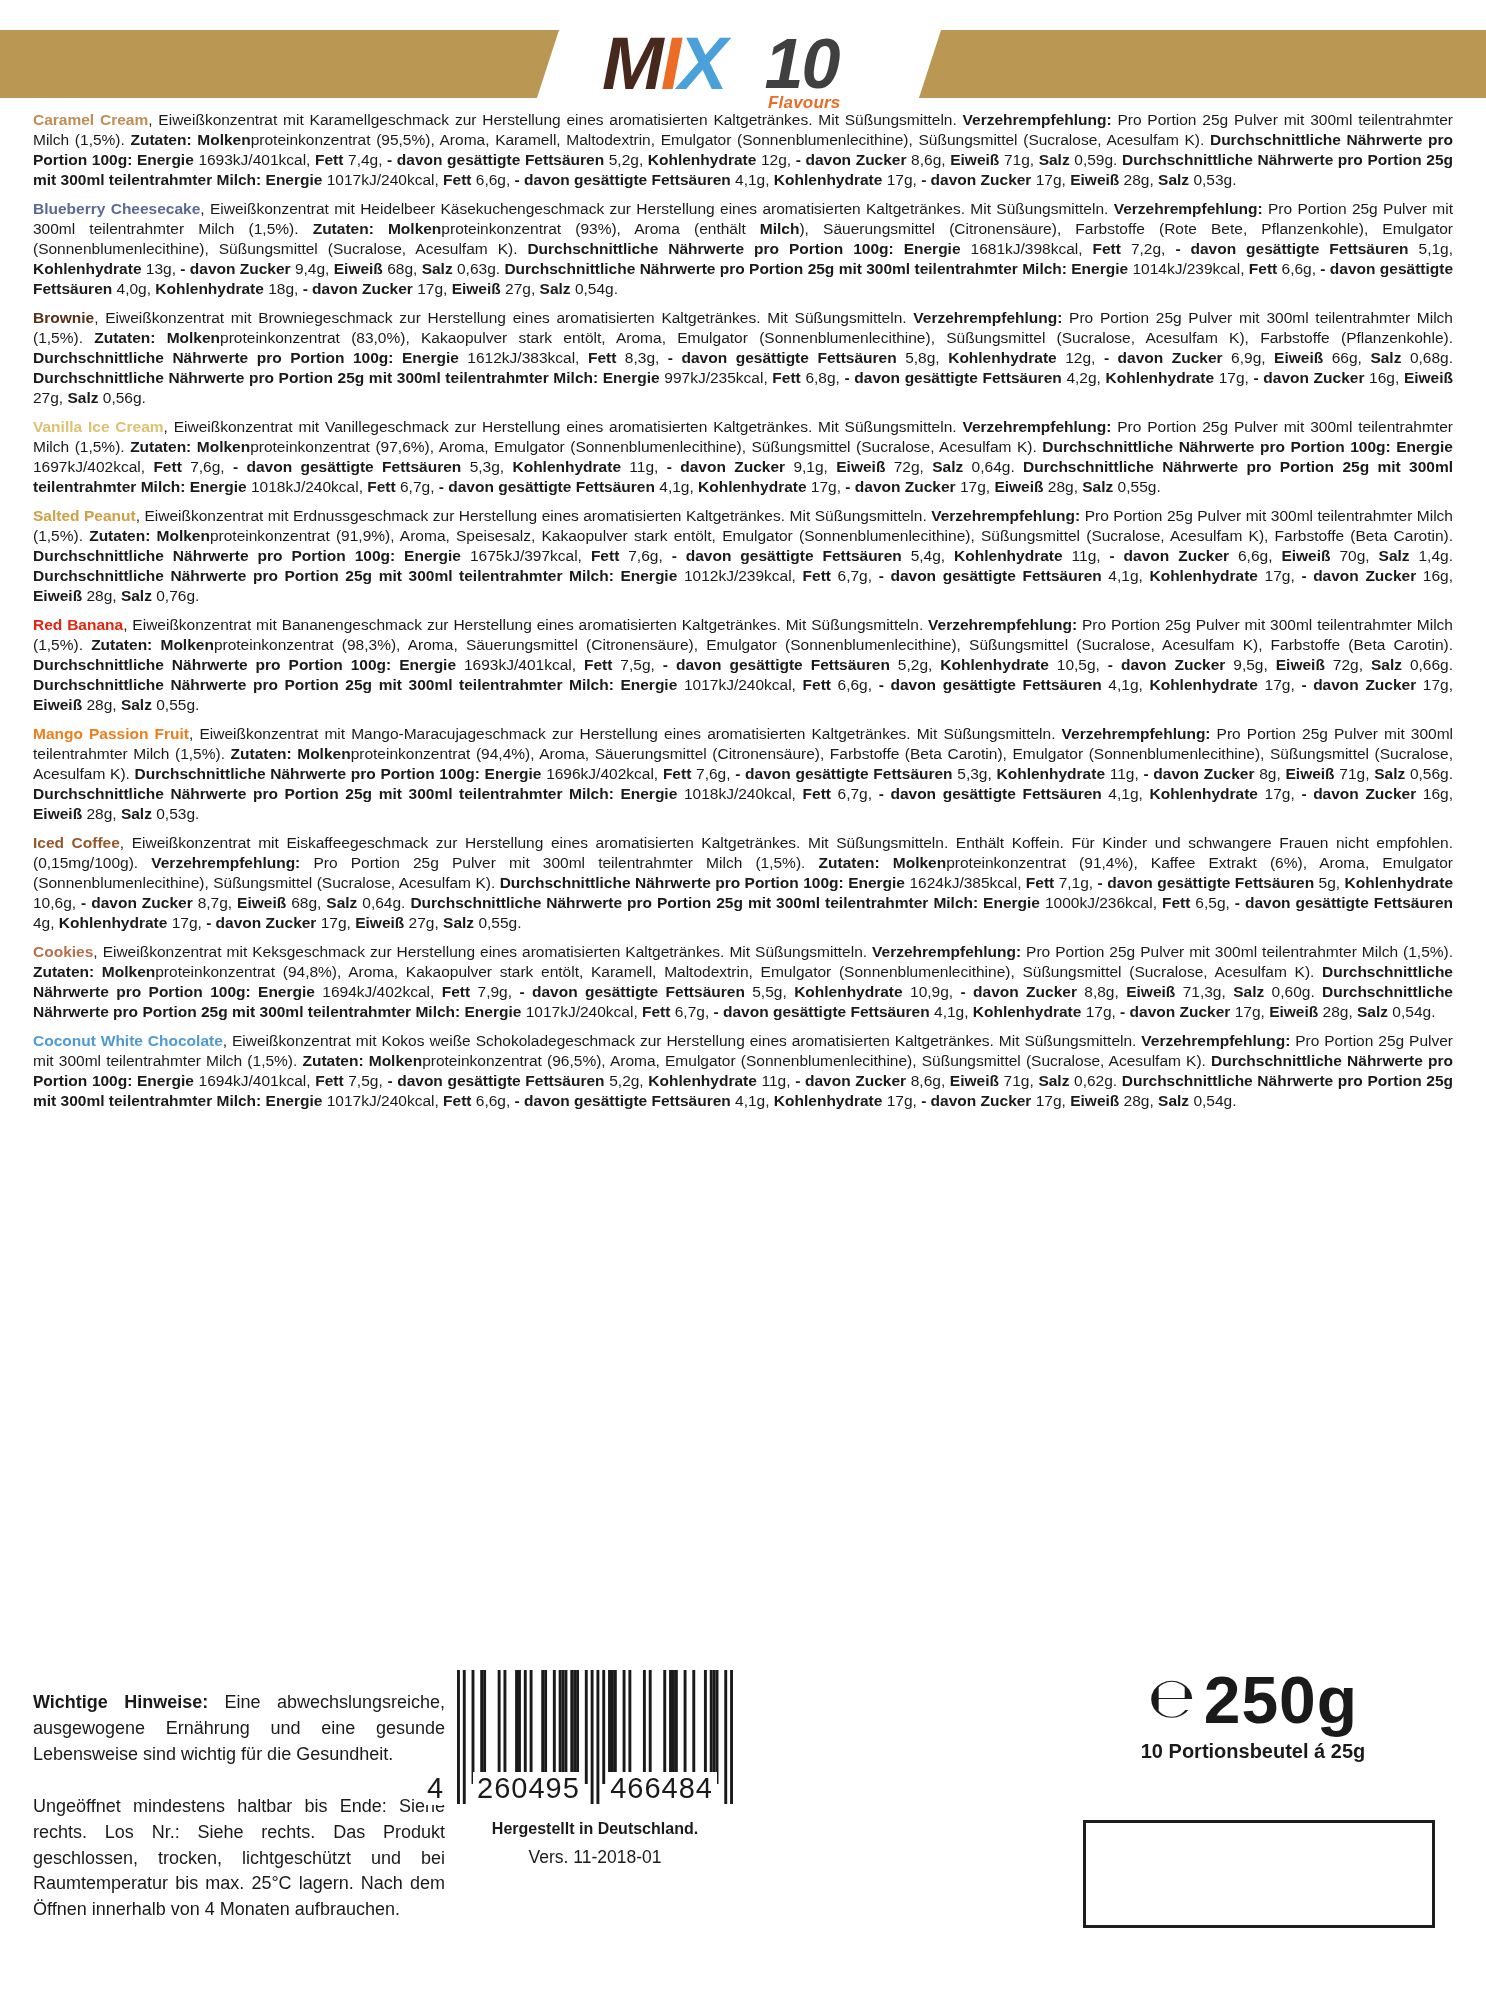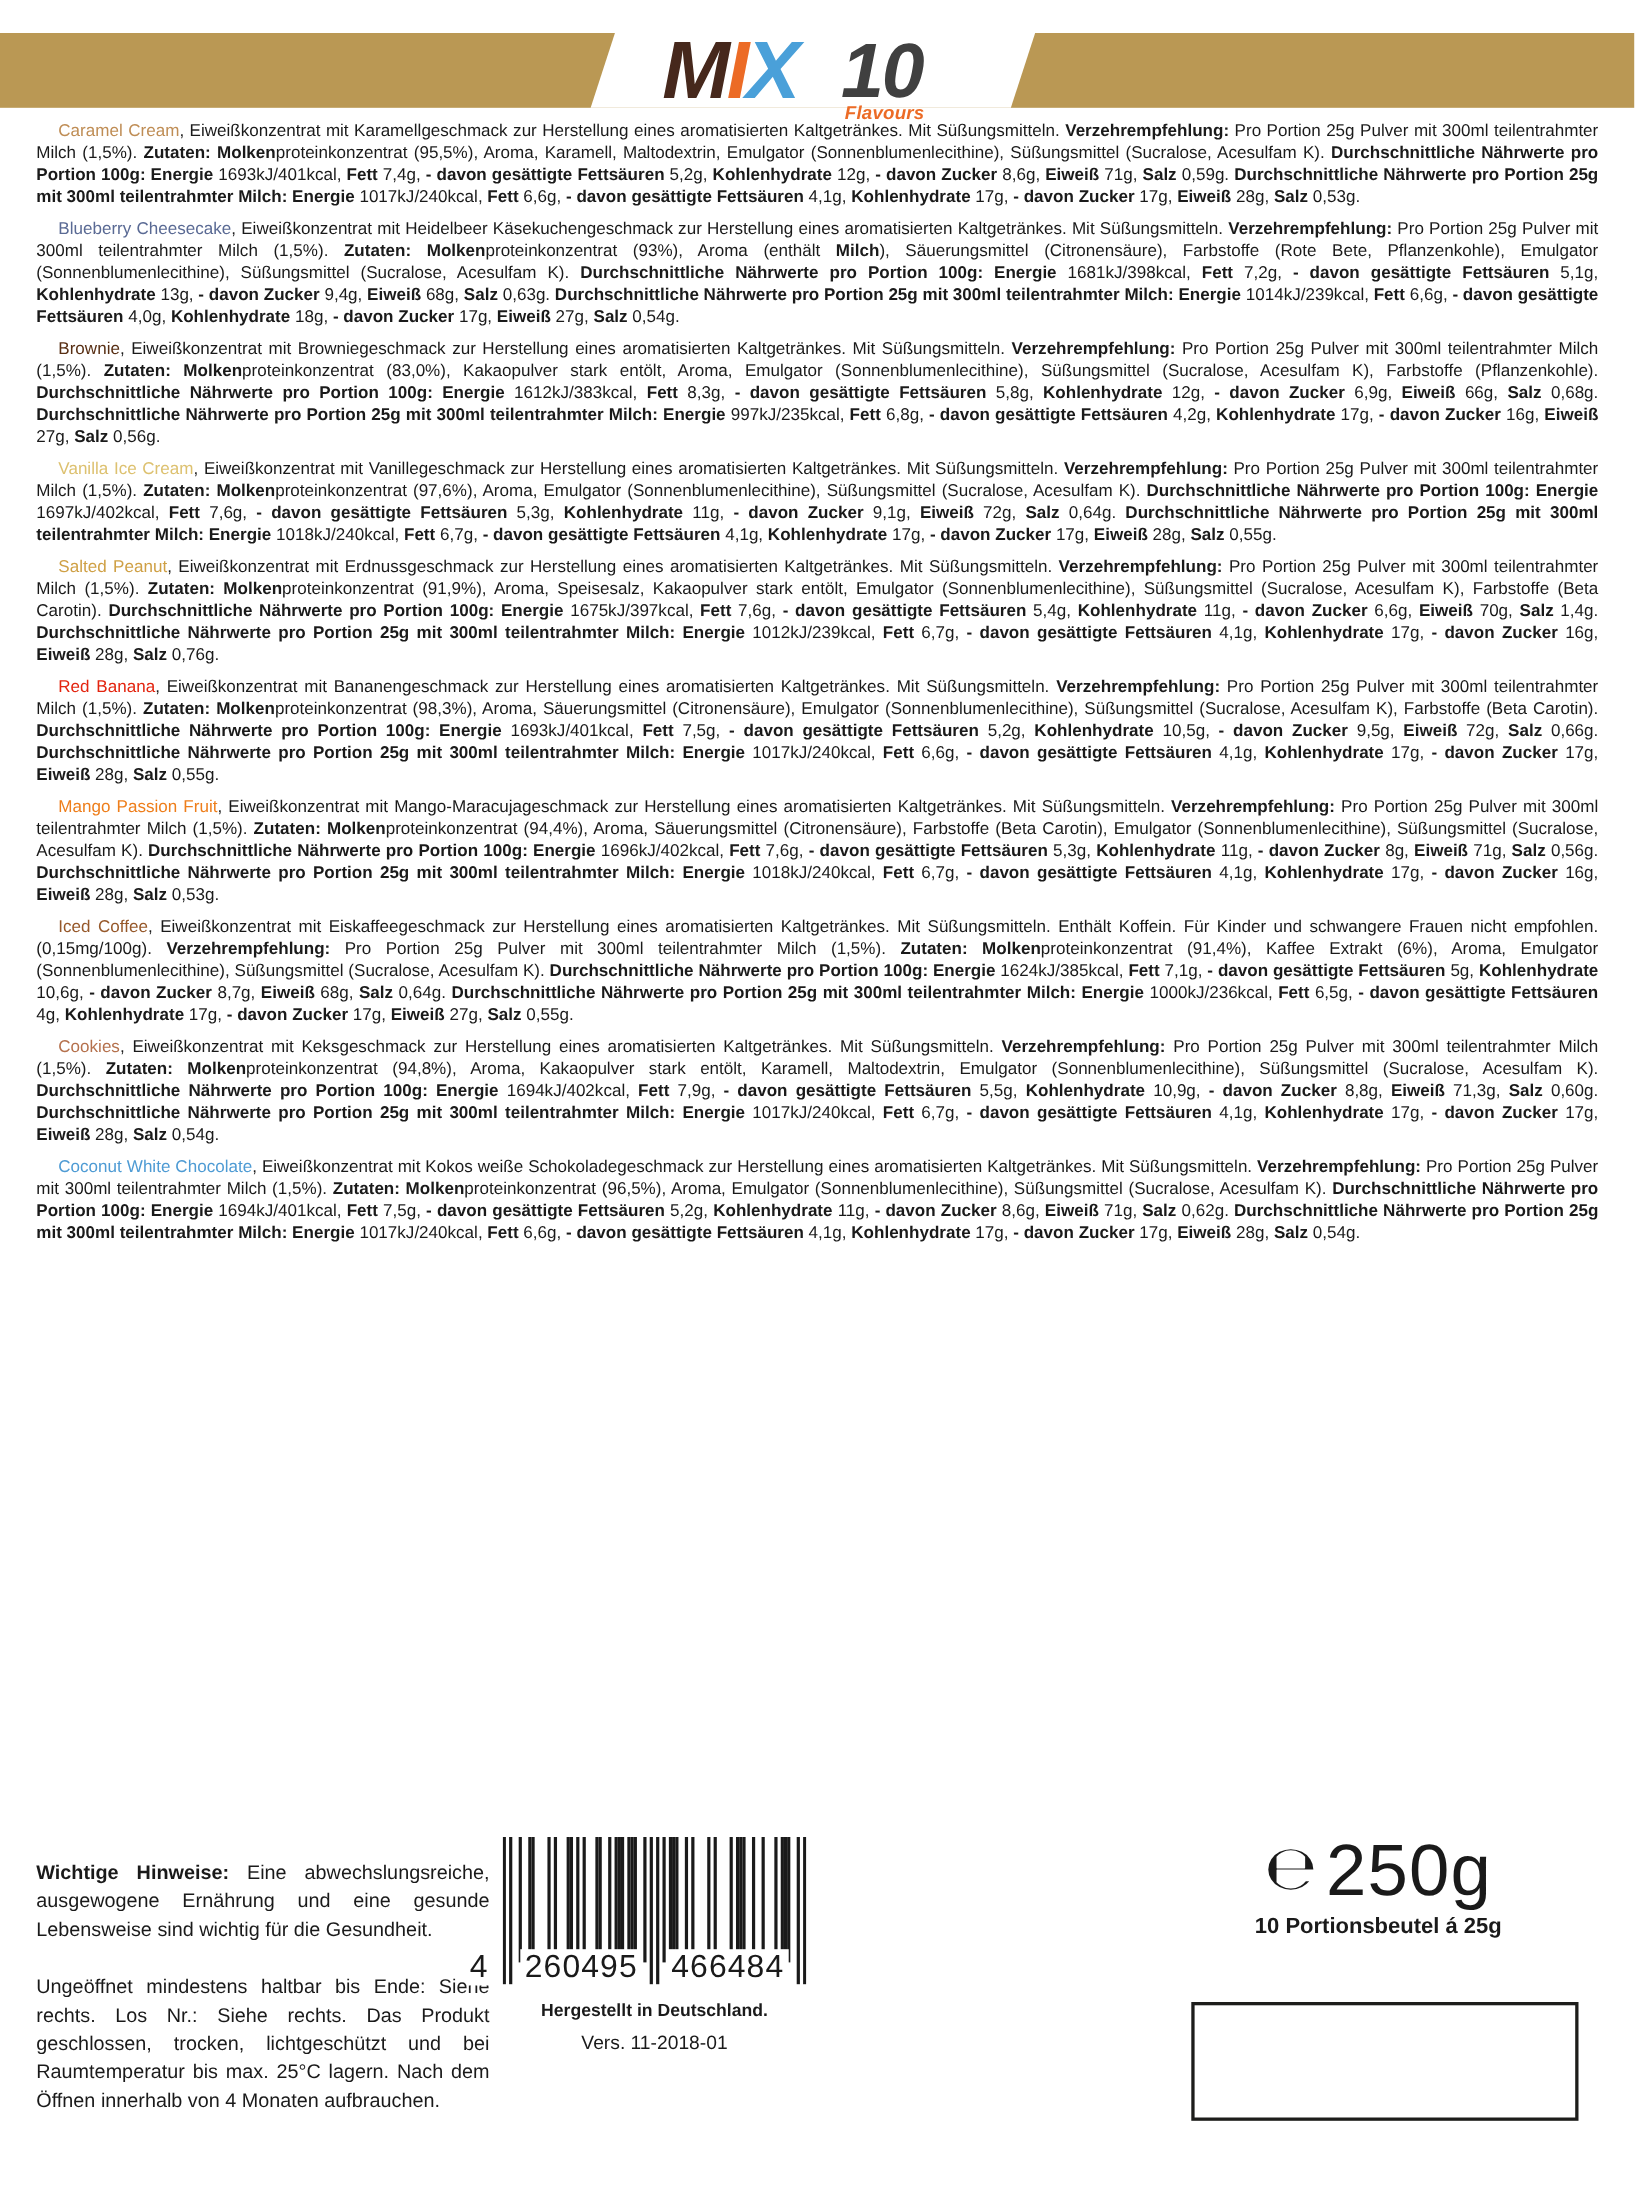--- a/index.html
+++ b/index.html
@@ -11,37 +11,37 @@
   .logo{position:absolute;left:602px;top:0;height:68px;display:flex;align-items:center;
         font-style:italic;font-weight:bold;white-space:nowrap;}
   .logo .lm,.logo .li,.logo .lx{font-size:74px;line-height:1;letter-spacing:-3px;}
   .ten-wrap{position:relative;display:inline-block;margin-left:40px;}
   .ten{font-size:70px;line-height:1;letter-spacing:-2px;}
   .flavours{position:absolute;right:-2px;bottom:-12px;font-size:17px;line-height:1;letter-spacing:.2px;}
   
   .flavors{margin:12px 33px 0;font-size:15.5px;line-height:20px;text-align:justify;}
   .flavors p{margin:0 0 9px;}
   .b{font-weight:bold;}
-  .flavor-name{font-weight:normal;margin-left:20px;}
+  .flavor-name{font-weight:bold;}
   
   .footer{position:absolute;left:33px;right:33px;top:1652px;height:340px;}
   .notes{position:absolute;left:0;top:4px;width:412px;font-size:18px;line-height:1.44;text-align:justify;margin-top:34px;}
   .notes p{margin:0 0 26px;}
   .bc-block{position:absolute;left:412px;top:18px;width:300px;text-align:center;}
   .bc-wrap{position:relative;width:276px;margin:0 auto;}
   .bc-wrap svg{display:block;}
   .bc-first{position:absolute;left:-32px;top:102px;font-size:29px;background:#fff;padding:0 2px;}
   .bc-digits{position:absolute;left:0;right:0;top:102px;display:flex;justify-content:space-between;padding:0 16px;}
   .bc-digits span{background:#fff;padding:0 4px;font-size:29px;letter-spacing:1px;}
   .made-in{margin-top:16px;font-weight:bold;font-size:16px;white-space:nowrap;}
   .version{margin-top:9px;font-size:17.5px;}
   
   .weight{position:absolute;left:1020px;top:10px;width:400px;text-align:center;}
   .esign{font-size:56px;font-family:"DejaVu Sans",sans-serif;vertical-align:6px;}
-  .wval{font-size:66px;font-weight:normal;letter-spacing:1px;margin-left:8px;}
+  .wval{font-size:66px;font-weight:bold;letter-spacing:1px;margin-left:8px;}
   .portions{margin-top:2px;font-size:20px;font-weight:bold;}
   
   .veg{position:absolute;left:884px;top:112px;width:130px;text-align:center;}
   .veg svg{display:block;margin:0 auto;}
   .veg-text{font-size:23px;font-weight:bold;color:#6d6e71;margin-top:0;letter-spacing:.5px;}
   
   .batch-box{position:absolute;left:1050px;top:168px;width:346px;height:102px;border:3px solid #1d1d1b;background:#fff;}
 </style>
 </head>
 <body>

